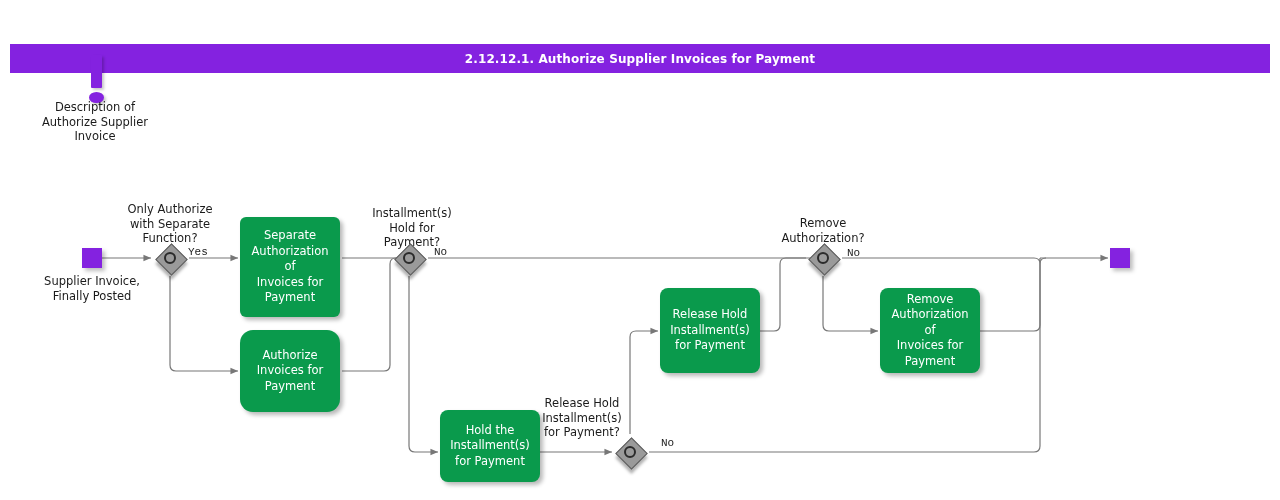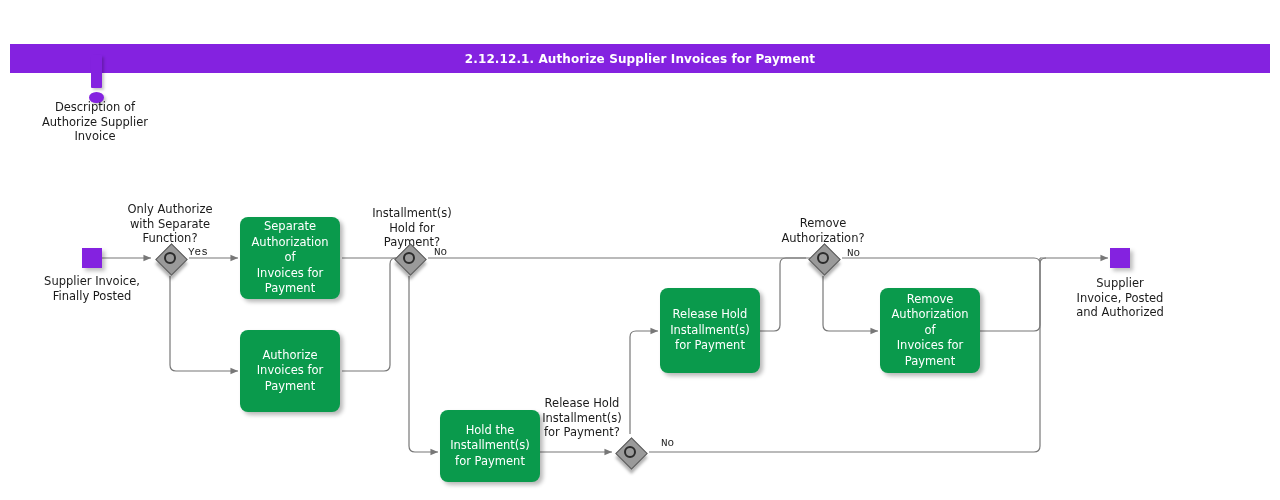--- a/index.html
+++ b/index.html
@@ -241,28 +241,28 @@
 Function?</div>
 
   <div class="label center" style="left:92px; top:274px; width:170px;">Supplier Invoice,
 Finally Posted</div>
   <div class="node gateway" style="left:155px; top:243px;">
     <div class="diamond"></div>
     <div class="ring"></div>
   </div>
   <div class="edge-label" style="left:188px; top:245px;">Yes</div>
 
-  <div class="node task" style="left:240px; top:217px; width:100px; height:82px;">
+  <div class="node task" style="left:240px; top:217px; width:100px; height:100px;border-radius:6px;">
     <span class="task-label">Separate
 Authorization of
 Invoices for
 Payment</span>
   </div>
 
-  <div class="node task" style="left:240px; top:330px; width:100px; height:82px;">
+  <div class="node task" style="left:240px; top:330px; width:100px; height:82px;border-radius:13px;">
     <span class="task-label">Authorize
 Invoices for
 Payment</span>
   </div>
 
   <div class="label center" style="left:412px; top:206px; width:170px;">Installment(s)
 Hold for
 Payment?</div>
   <div class="node gateway" style="left:394px; top:243px;">
     <div class="diamond"></div>
@@ -300,17 +300,14 @@
   <div class="edge-label" style="left:847px; top:246px;">No</div>
 
   <div class="node task" style="left:880px; top:288px; width:100px; height:85px;">
     <span class="task-label">Remove
 Authorization of
 Invoices for
 Payment</span>
   </div>
 
   <div class="node event-square" style="left:1110px; top:248px;"></div>
-  <div class="label center" style="left:1120px; top:276px; width:170px;">Supplier
-Invoice, Posted
-and Authorized</div>
 
 </div>
 
 </body></html>

